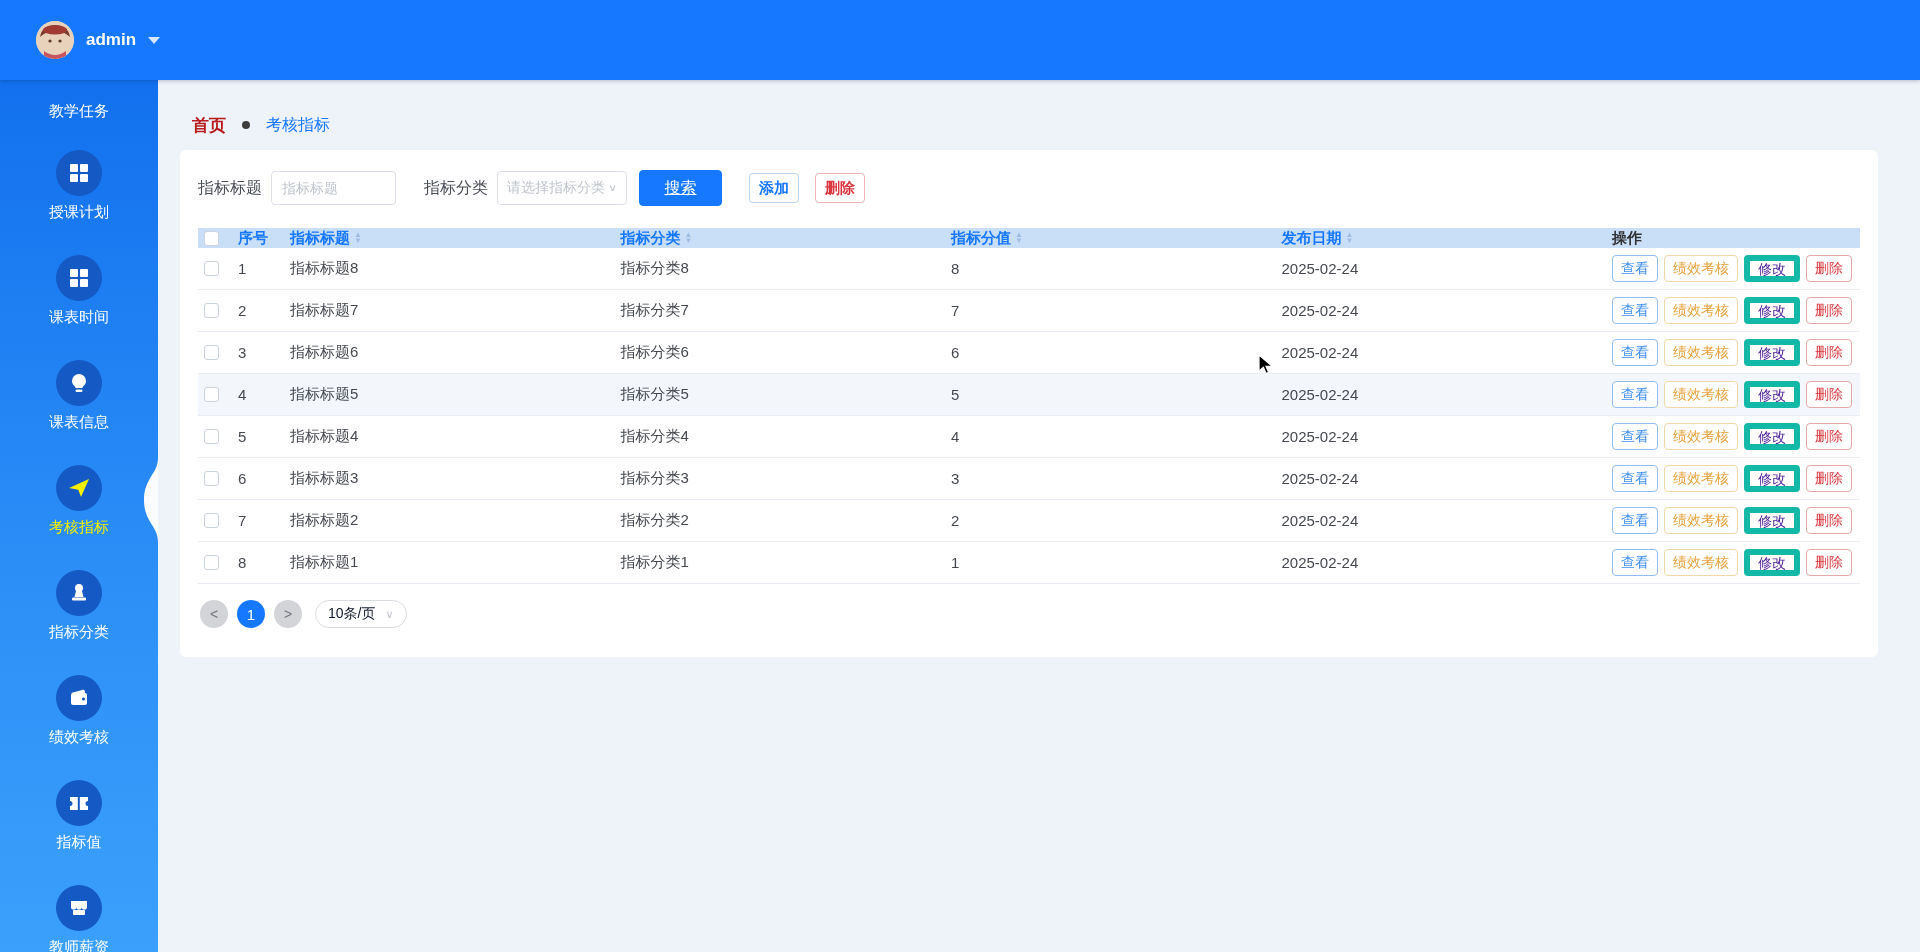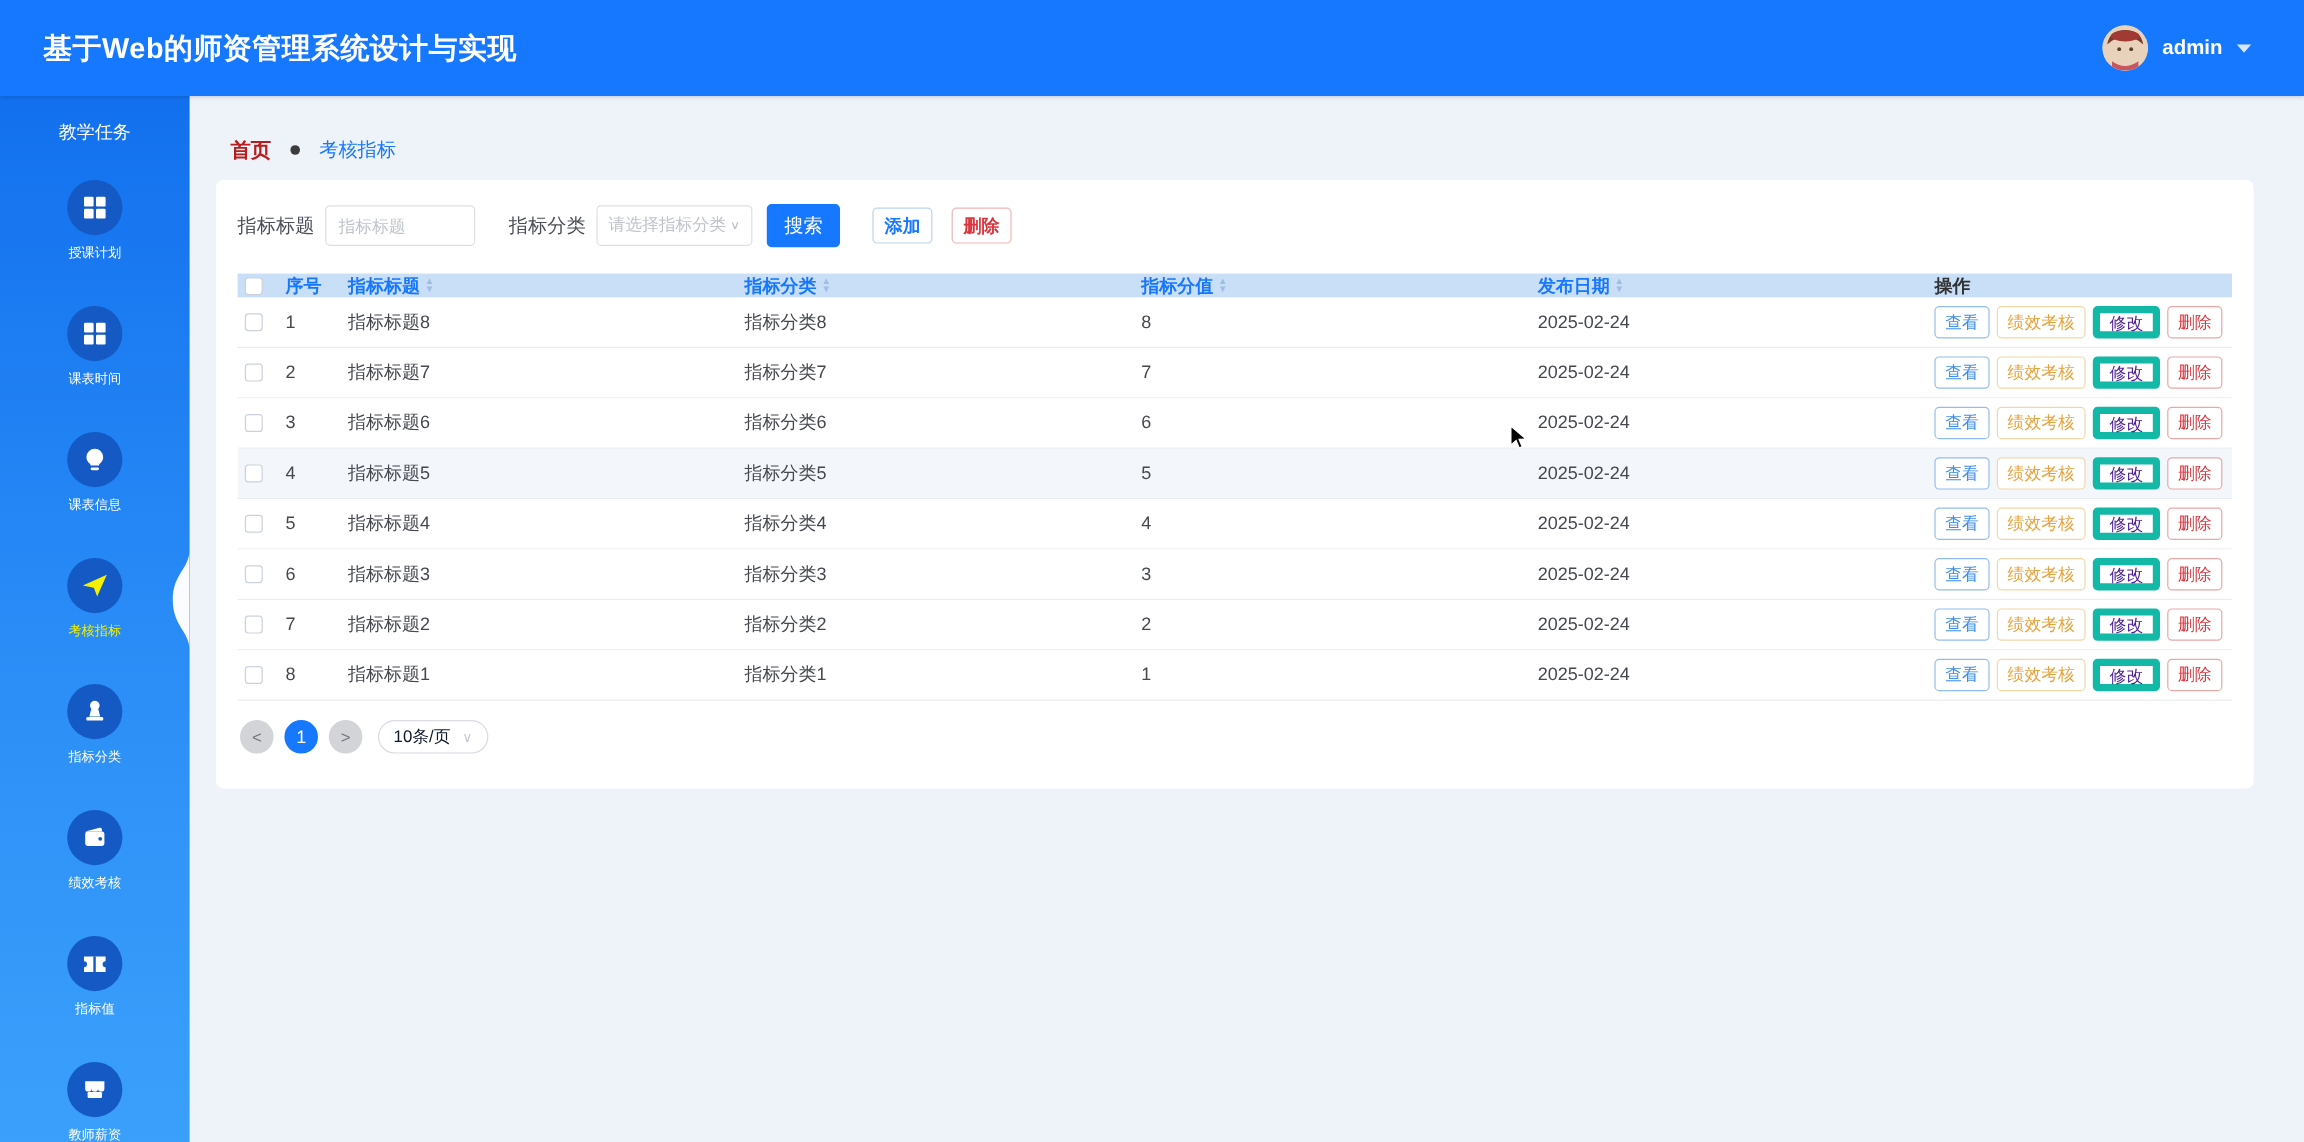--- a/index.html
+++ b/index.html
@@ -19,21 +19,21 @@
 
   
   .layout { display:flex; height:872px; }
   .sidebar { position:relative; width:158px; flex:0 0 158px;
     background:linear-gradient(180deg,#1270ee 0%, #2b8ef7 55%, #3ba0fb 100%);
     display:flex; flex-direction:column; align-items:center; padding-top:22px; }
   .side-section { color:#fff; font-size:15px; height:18px; line-height:18px; margin-bottom:30px; }
   .side-item { display:flex; flex-direction:column; align-items:center; margin-bottom:35px; cursor:pointer; }
   .icon-circle { width:46px; height:46px; border-radius:50%; background:#1459c4;
     display:flex; align-items:center; justify-content:center; }
-  .side-item .lbl { margin-top:7px; font-size:11px; color:#fff; line-height:17px; }
+  .side-item .lbl { margin-top:7px; font-size:15px; color:#fff; line-height:17px; }
   .side-item.active .lbl { color:#f4f000; }
   .side-item svg { fill:#fff; }
   .side-item.active svg { fill:#f4f000; }
   .side-notch { position:absolute; right:0; top:378px; width:16px; height:84px; pointer-events:none; }
 
   
   .main { flex:1; padding:35px 42px 0 22px; position:relative; }
   .breadcrumb { display:flex; align-items:center; gap:16px; height:20px; margin-bottom:15px; padding-left:12px; }
   .bc-home { font-size:17px; font-weight:bold; color:#b91c1c; cursor:pointer; }
   .bc-dot { width:8px; height:8px; border-radius:50%; background:#3c3c3c; }
@@ -46,22 +46,22 @@
   .tb-label { font-size:16px; color:#4a4e57; margin-right:9px; }
   .tb-input { width:125px; height:34px; border:1px solid #dcdfe6; border-radius:4px;
     padding:0 10px; font-size:14px; color:#606266; outline:none; }
   .tb-input::placeholder { color:#bfc4cc; }
   .tb-select { width:130px; height:34px; border:1px solid #dcdfe6; border-radius:4px;
     margin-right:12px; display:flex; align-items:center; justify-content:space-between;
     padding:0 9px; cursor:pointer; background:#fff; }
   .tb-select .ph { font-size:14px; color:#bfc4cc; }
   .tb-select .chev { font-size:12px; color:#c0c4cc; transform:scaleY(.8); }
   .gap28 { width:28px; }
-  .btn-search { width:61px; height:36px; background:#1677ff; border:1px solid #1677ff;
-    color:#fff; font-size:16px; border-radius:4px; cursor:pointer; }
+  .btn-search { width:83px; height:36px; background:#1677ff; border:1px solid #1677ff;
+    color:#fff; font-size:16px; border-radius:4px; cursor:pointer;text-decoration:underline; }
   .btn-plain { height:30px; padding:0 9px; background:#fff; border-radius:4px;
     font-size:15px; cursor:pointer;font-weight:bold; }
   .btn-add { margin-left:27px; border:1px solid #b9d4f2; color:#1677ff; }
   .btn-del { margin-left:16px; border:1px solid #efb5b8; color:#d9363e; }
 
   
   .table { margin-top:22px; }
   .tr { display:grid; grid-template-columns:40px 52px 1fr 1fr 1fr 1fr 248px;
     align-items:center; }
   .thead { height:20px; background:#c9def7; }
@@ -88,21 +88,20 @@
     display:flex; align-items:center; gap:10px; padding:0 12px; margin-left:4px; cursor:pointer; }
   .pg-size .val { font-size:14px; color:#0f172a; }
   .pg-size .chev { font-size:11px; color:#c0c4cc; }
 
   .cursor { position:absolute; left:1258px; top:354px; z-index:50; pointer-events:none; }
 </style>
 </head>
 <body>
 
 <div class="topbar">
-  <div class="topbar-title">基于Web的师资管理系统设计与实现</div>
   <div class="topbar-user">
     <div class="avatar">
       <svg width="38" height="38" viewBox="0 0 38 38">
         <circle cx="19" cy="19" r="19" fill="#e9d2bb"></circle>
         <path d="M4 16 Q6 4 19 4 Q32 4 34 16 Q28 10 19 10 Q10 10 4 16Z" fill="#7a3b2e"></path>
         <ellipse cx="19" cy="9" rx="12" ry="4.5" fill="#a03a33"></ellipse>
         <circle cx="14" cy="20" r="1.6" fill="#5a3a2a"></circle>
         <circle cx="24" cy="20" r="1.6" fill="#5a3a2a"></circle>
         <path d="M8 30 Q19 38 30 30 L30 38 L8 38Z" fill="#c9565e"></path>
       </svg>

